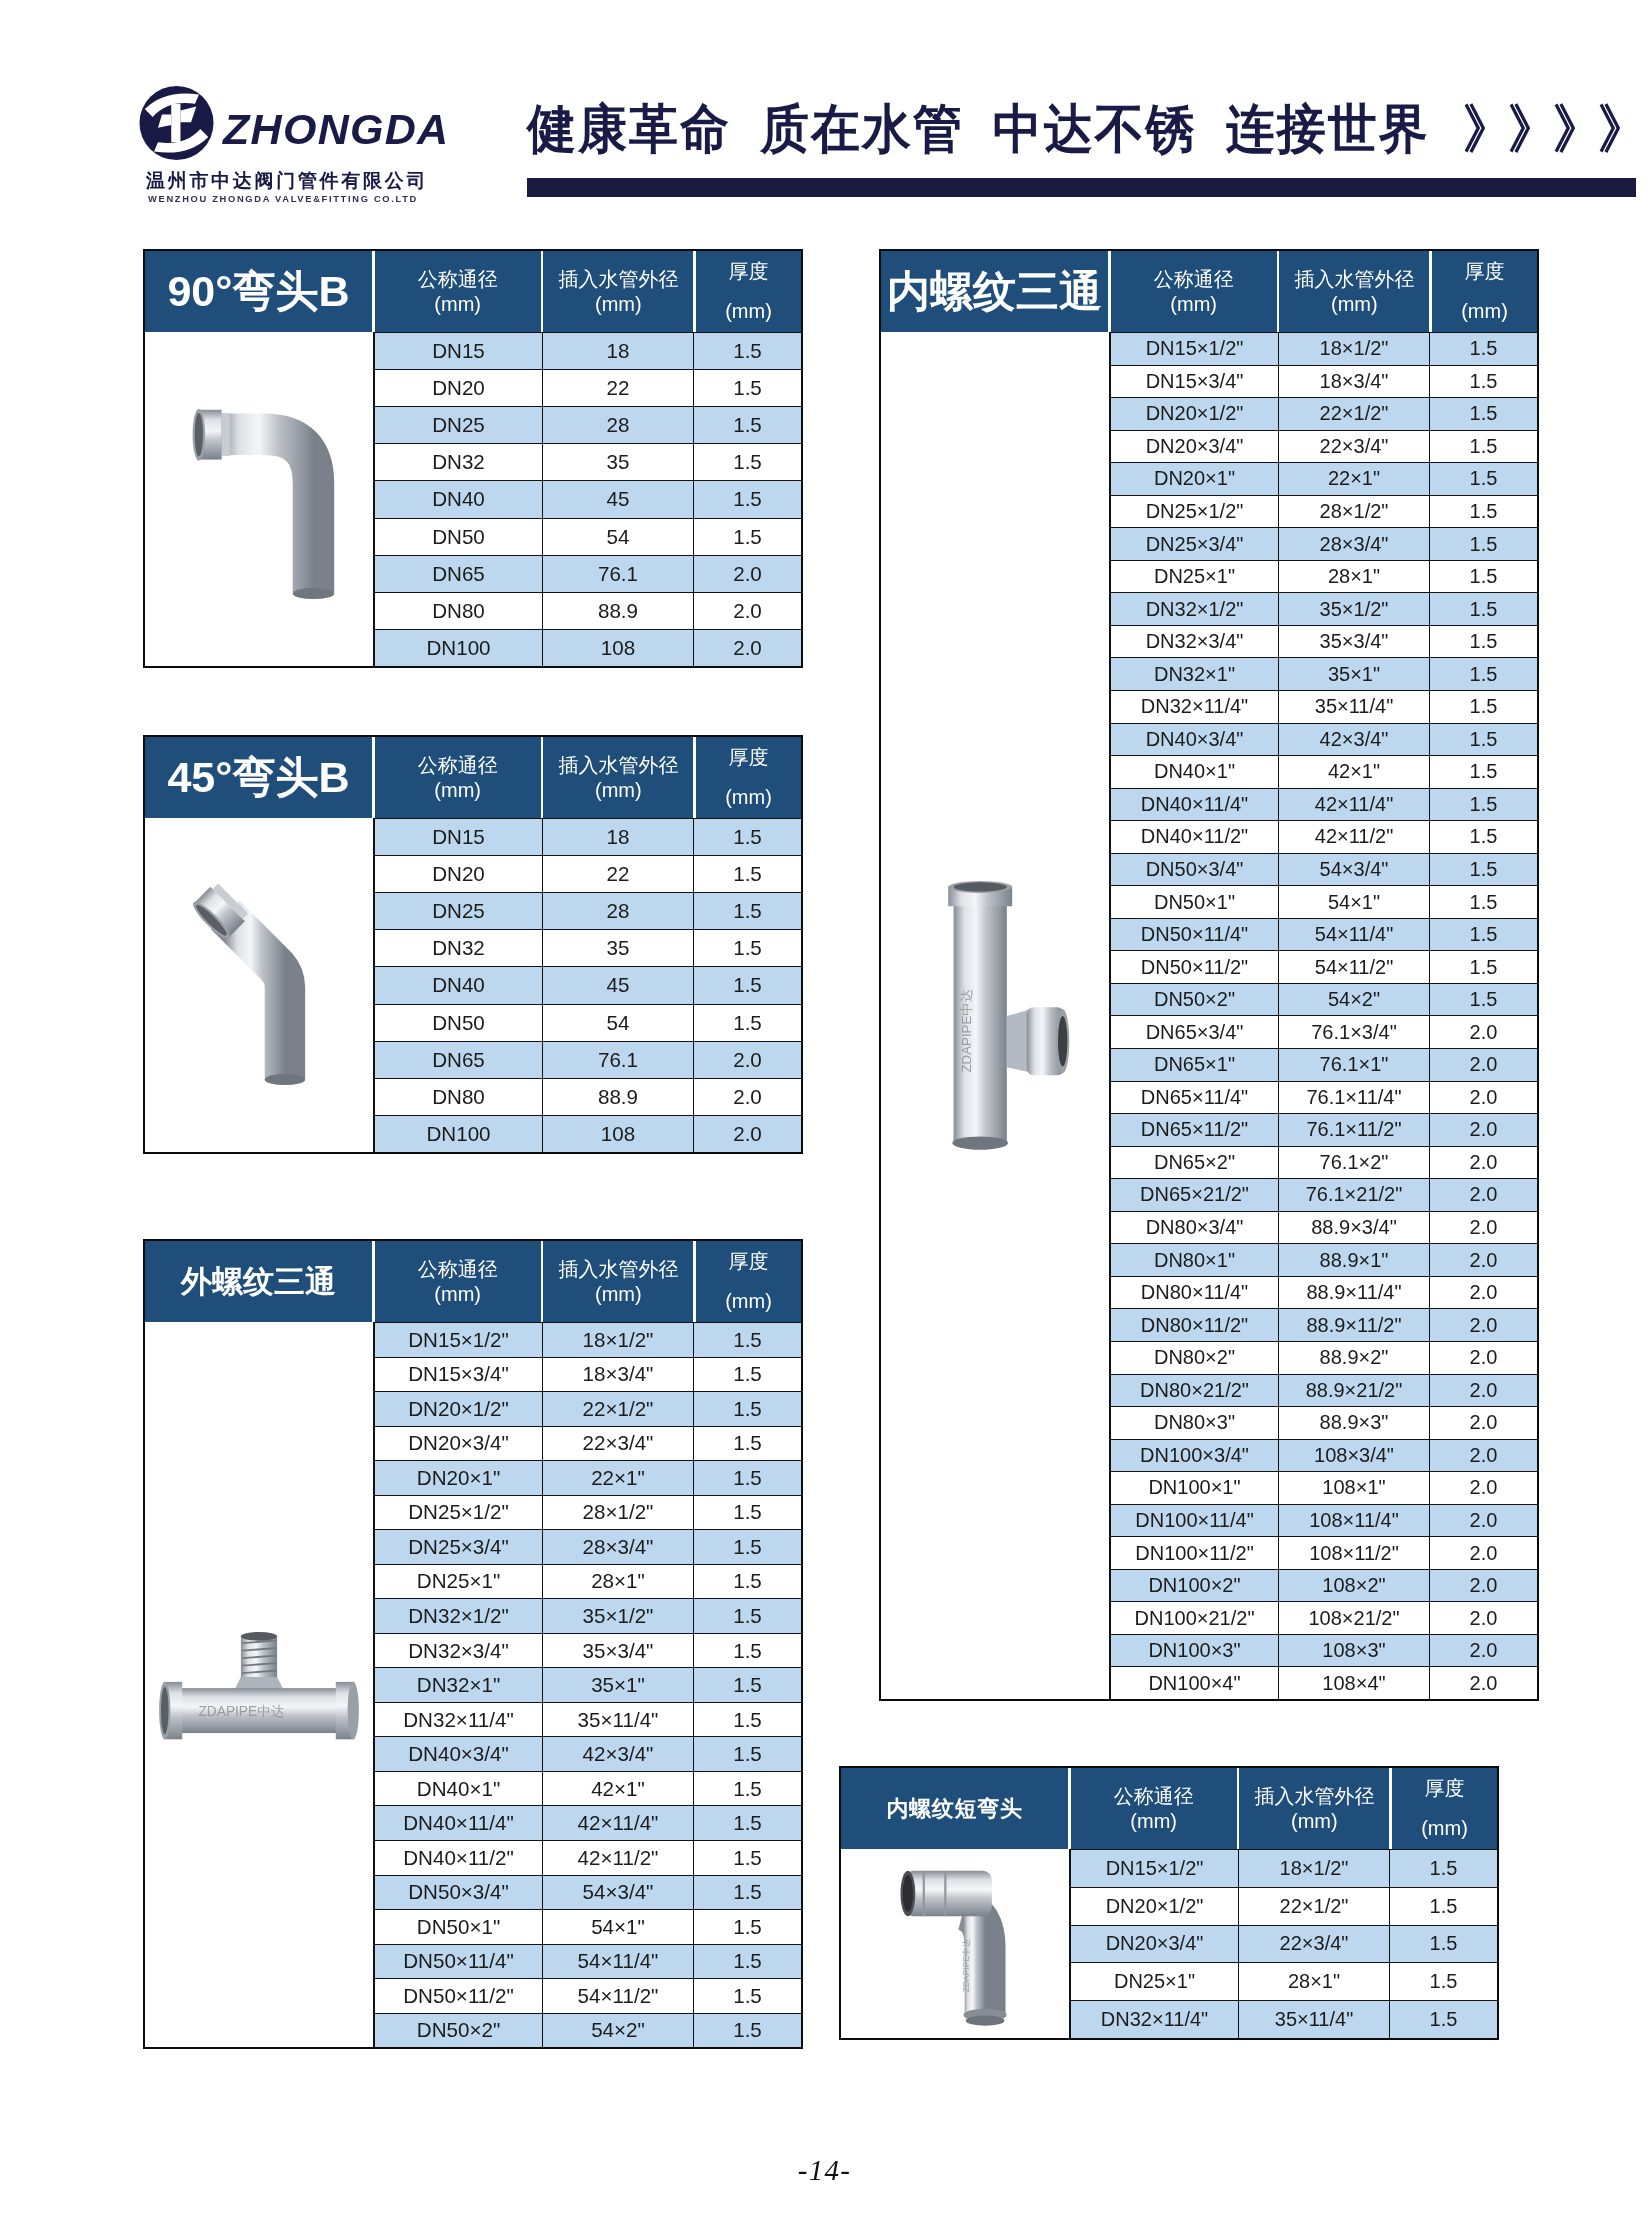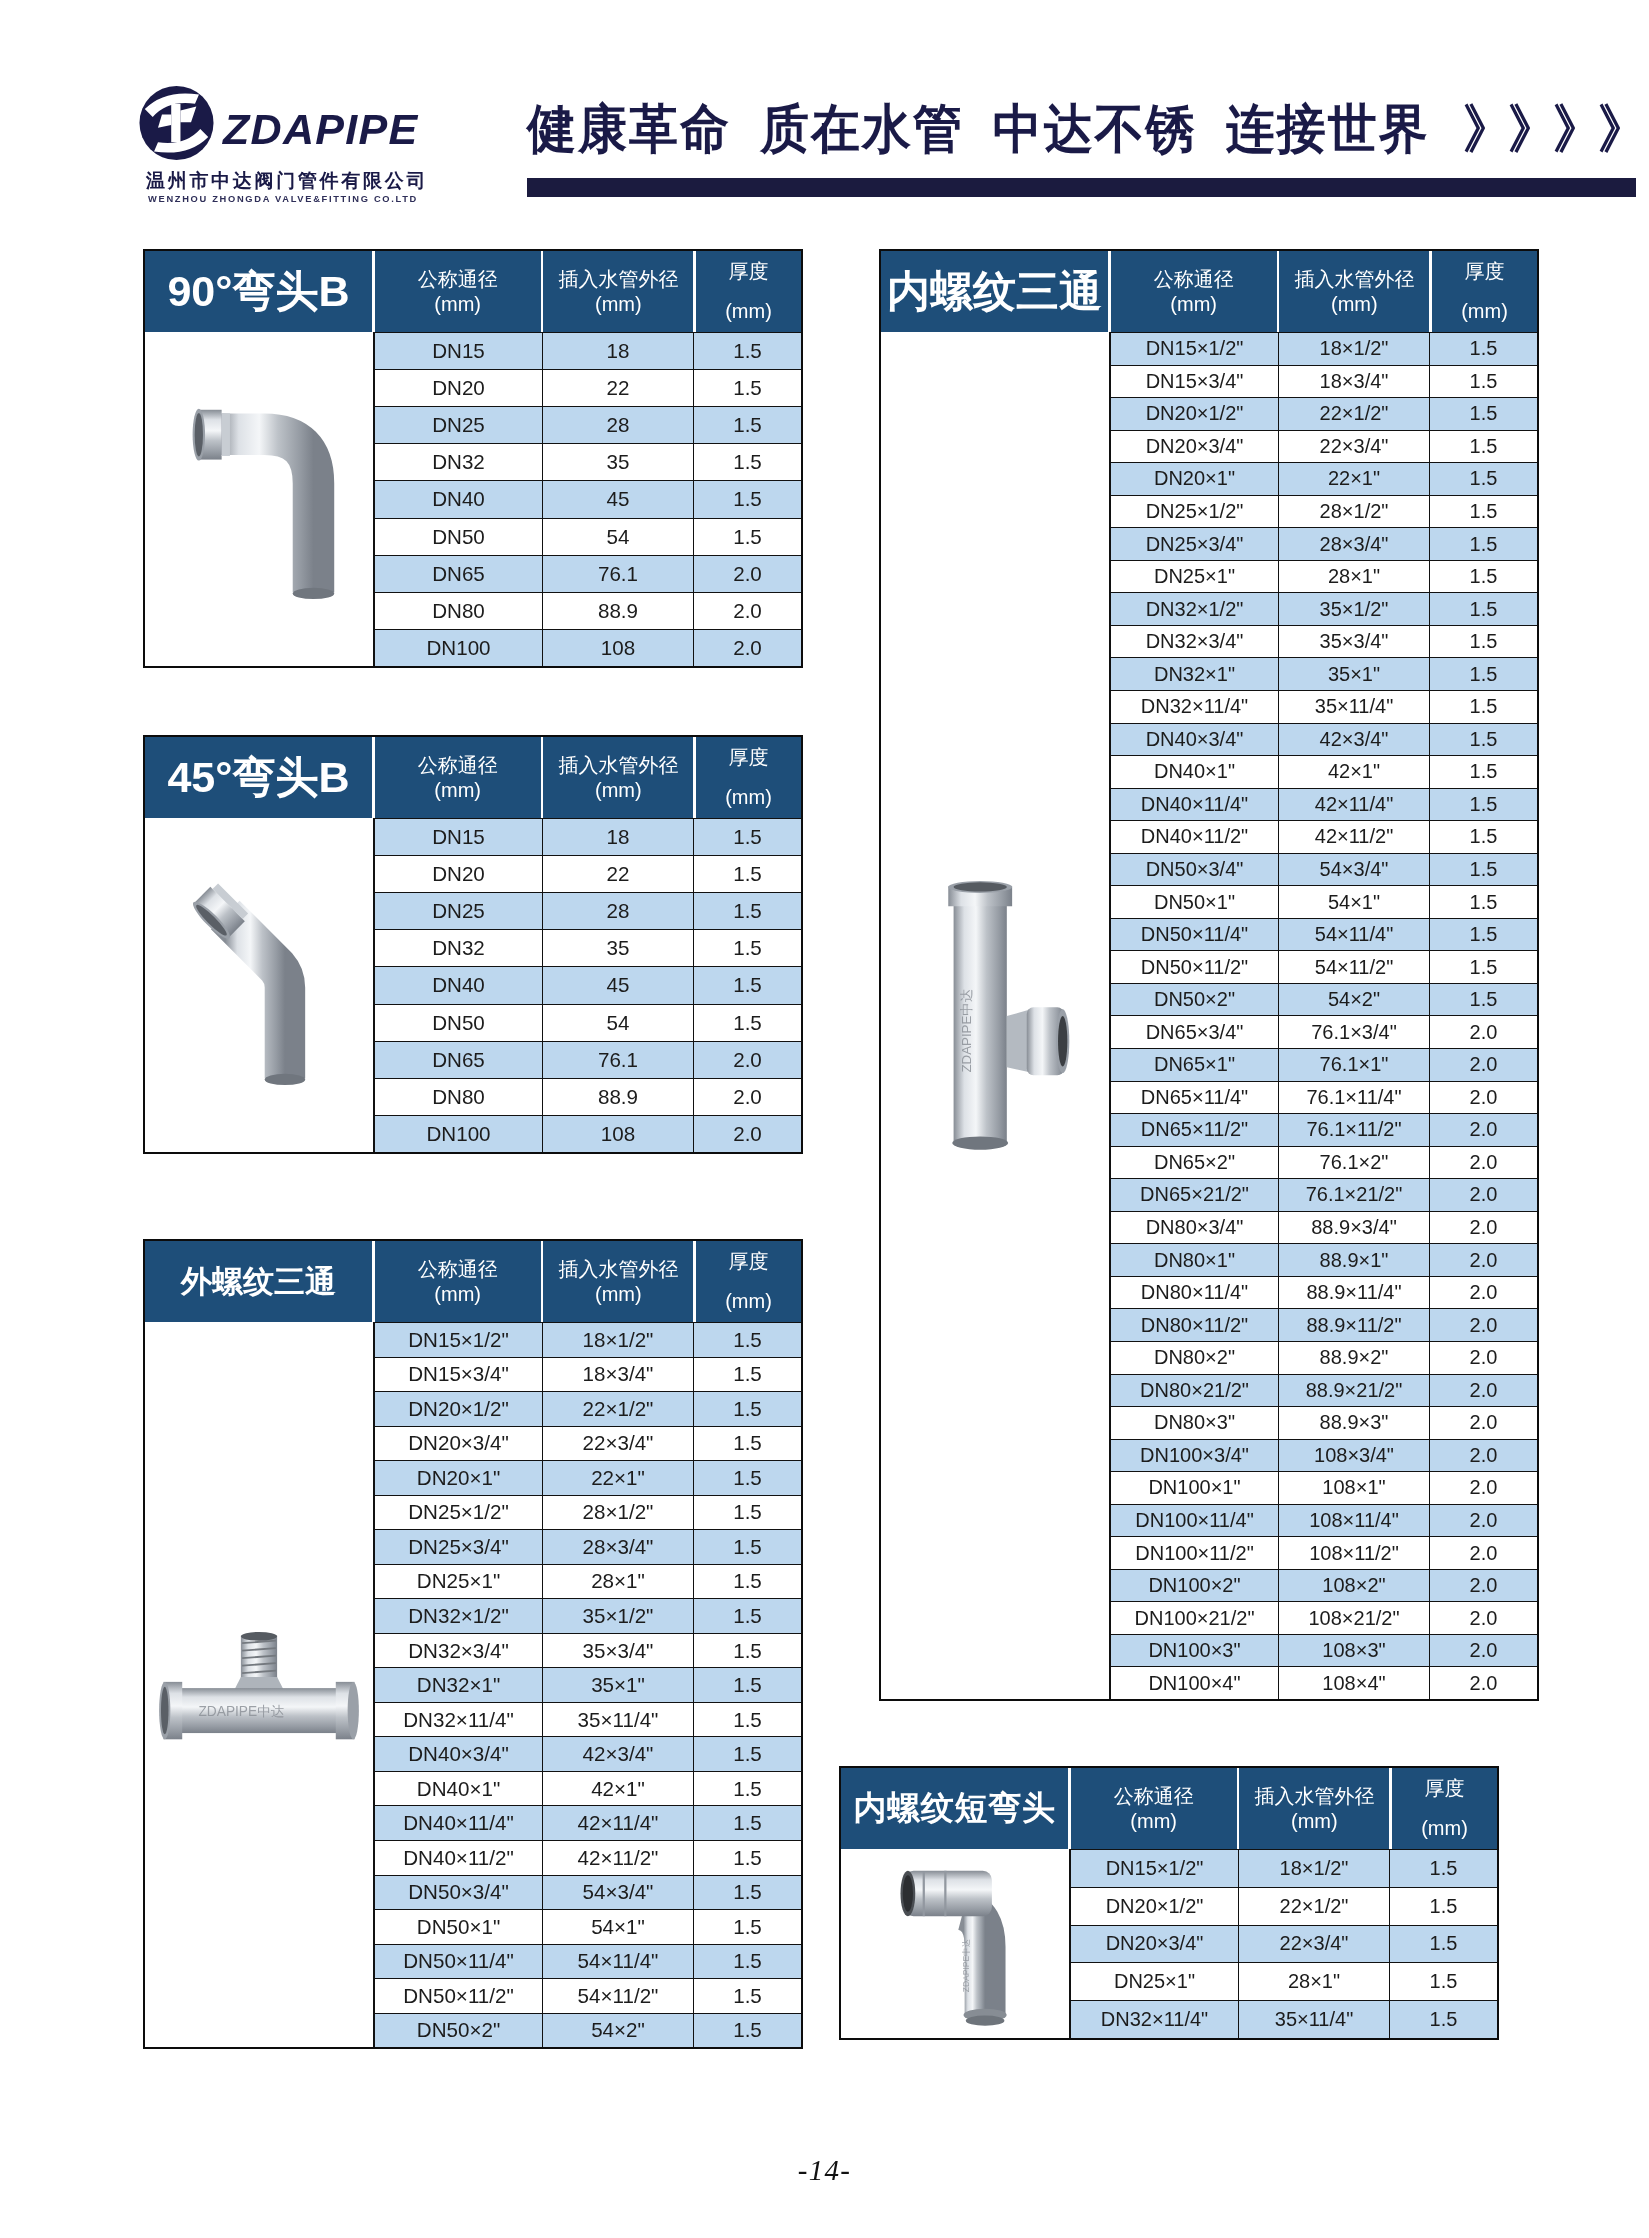--- a/index.html
+++ b/index.html
@@ -22,21 +22,21 @@
 
   
   .ptable{position:absolute;border:2.7px solid #0c0c0c;box-sizing:border-box;
           display:flex;flex-direction:column;background:#ffffff;}
   .thead{flex:none;height:81px;display:flex;background:#ffffff;gap:2.7px;}
   .thead>div{background:#1e4e79;color:#ffffff;display:flex;flex-direction:column;
              align-items:center;justify-content:center;box-sizing:border-box;}
   .title-cell{width:227px;flex:none;font-weight:bold;}
   .t-big{font-size:43px;}
   .t-mid{font-size:31px;}
-  .t-sm{font-size:33px;letter-spacing:0.7px;}
+  .t-sm{font-size:22px;letter-spacing:0.7px;}
   .hc{line-height:1.25;text-align:center;}
   .hc1{width:166px;flex:none;font-size:20px;}
   .hc2{width:150px;flex:none;font-size:20px;}
   .hc3{flex:1;font-size:20px;gap:15px;}
   .tbody-wrap{flex:1;display:flex;min-height:0;}
   .photo-col{width:230px;flex:none;border-right:2px solid #111;box-sizing:border-box;
              display:flex;align-items:center;justify-content:center;background:#ffffff;}
   .rows{flex:1;display:flex;flex-direction:column;min-width:0;}
   .trow{flex:1;display:flex;border-top:1.3px solid #111;background:#ffffff;}
   .trow.alt{background:#bdd7ee;}
@@ -82,21 +82,21 @@
 
   <div>
     <svg id="logo-circle" viewBox="0 0 116 118">
       <circle cx="58" cy="59" r="56" fill="#1a1a47"></circle>
       <path d="M10,38 Q40,8 92,16 L86,30 Q45,24 22,50 Z" fill="#ffffff"></path>
       <path d="M106,80 Q76,110 24,102 L30,88 Q71,94 94,68 Z" fill="#ffffff"></path>
       <rect x="50" y="30" width="14" height="58" fill="#ffffff"></rect>
       <path d="M64,40 L88,34 L80,58 L64,58 Z" fill="#ffffff"></path>
       <path d="M50,62 L30,66 L36,46 L50,46 Z" fill="#ffffff"></path>
     </svg>
-    <div id="logo-word">ZDAPIPE</div>
+    <div id="logo-word">ZHONGDA</div>
     <div id="company-cn">温州市中达阀门管件有限公司</div>
     <div id="company-en">WENZHOU ZHONGDA VALVE&amp;FITTING CO.LTD</div>
   </div>
 
   <div id="slogan">
     <span>健康革命 质在水管 中达不锈 连接世界</span>
     <span class="arrows">》》》》</span>
   </div>
   <div id="header-bar"></div>
 

